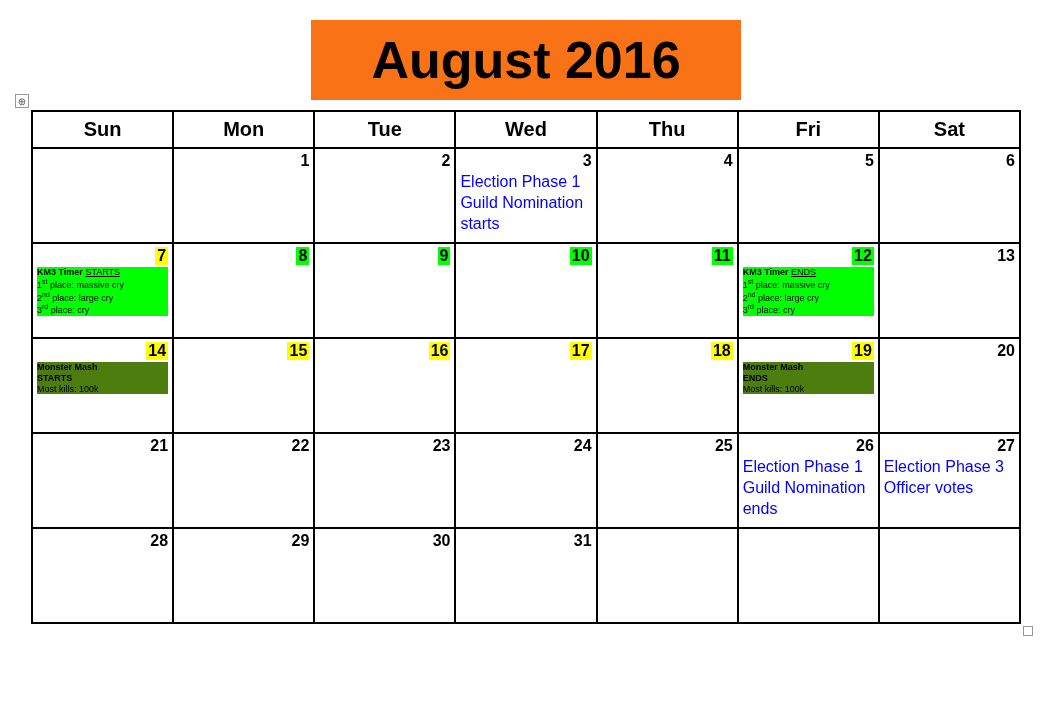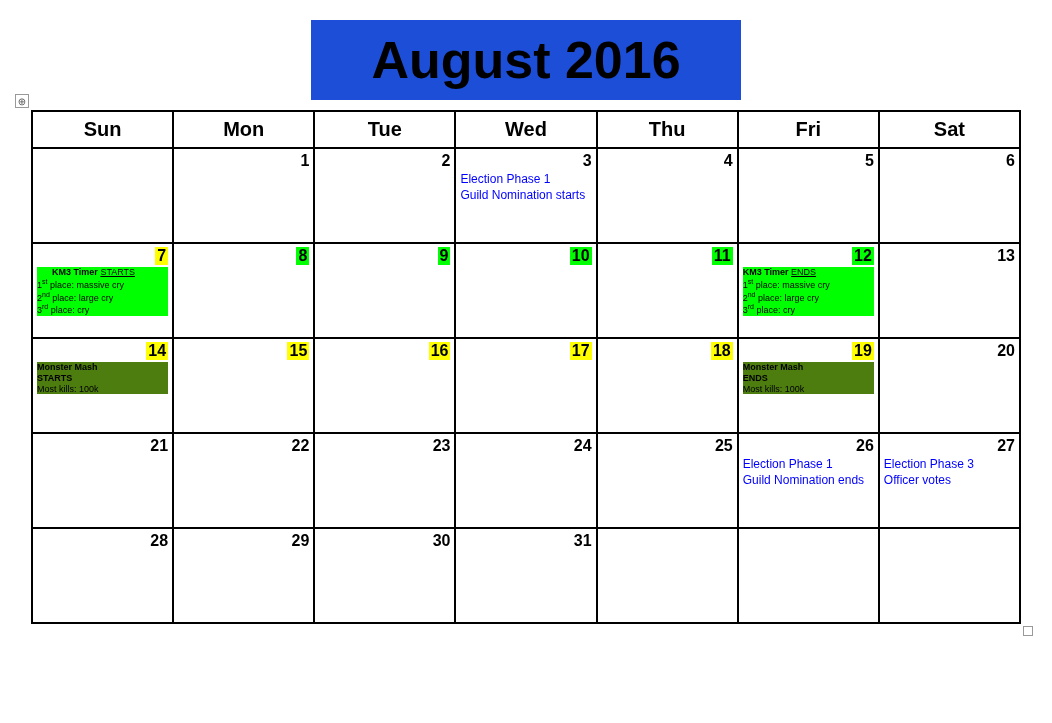--- a/index.html
+++ b/index.html
@@ -7,21 +7,21 @@
       background: #fff;
       font-family: Arial, sans-serif;
       display: flex;
       flex-direction: column;
       align-items: center;
       padding: 20px;
       min-height: 723px;
       width: 1052px;
     }
     .title-container {
-      background: #1d4ed8;
+      background: #f97316;
       padding: 10px 60px;
       margin-bottom: 10px;
     }
     .title-container h1 {
       font-size: 52px;
       font-weight: bold;
       color: #000;
     }
     .calendar-wrapper {
       width: 990px;
@@ -96,21 +96,21 @@
       font-size: 9px;
       line-height: 1.2;
     }
     .event-yellow {
       background: #4d7c0f;
       font-size: 9px;
       line-height: 1.2;
     }
     .event-blue {
       color: #0000ff;
-      font-size: 12px;
+      font-size: 16px;
       line-height: 1.3;
     }
     sup {
       font-size: 7px;
     }
     .resize-handle {
       position: absolute;
       bottom: -12px;
       right: -12px;
       width: 10px;
@@ -170,21 +170,21 @@
           <td class="shaded">
             <span class="day-num">6</span>
             <div class="cell-content"></div>
           </td>
         </tr>
         <tr>
           <td>
             <span class="day-num highlight-yellow">7</span>
             <div class="cell-content">
               <div class="event-green">
-                <span style="display: block; padding-left: 15px;"><b>KM3 Timer</b> <u>STARTS</u></span>
+                <span style="display: block;"><b>KM3 Timer</b> <u>STARTS</u></span>
                 <span style="display: block;">1<sup>st</sup> place: massive cry</span>
                 <span style="display: block;">2<sup>nd</sup> place: large cry</span>
                 <span style="display: block;">3<sup>rd</sup> place: cry</span>
               </div>
             </div>
           </td>
           <td>
             <span class="day-num highlight-green">8</span>
             <div class="cell-content"></div>
           </td>

